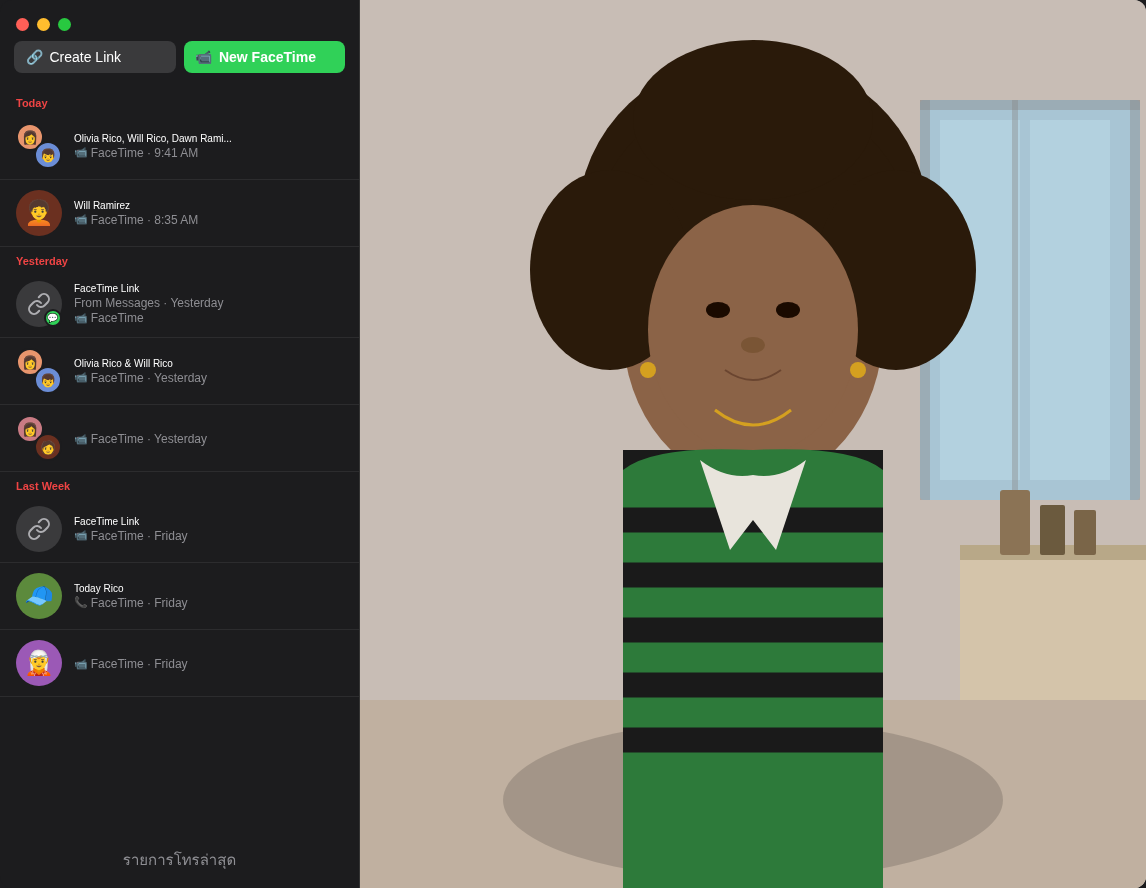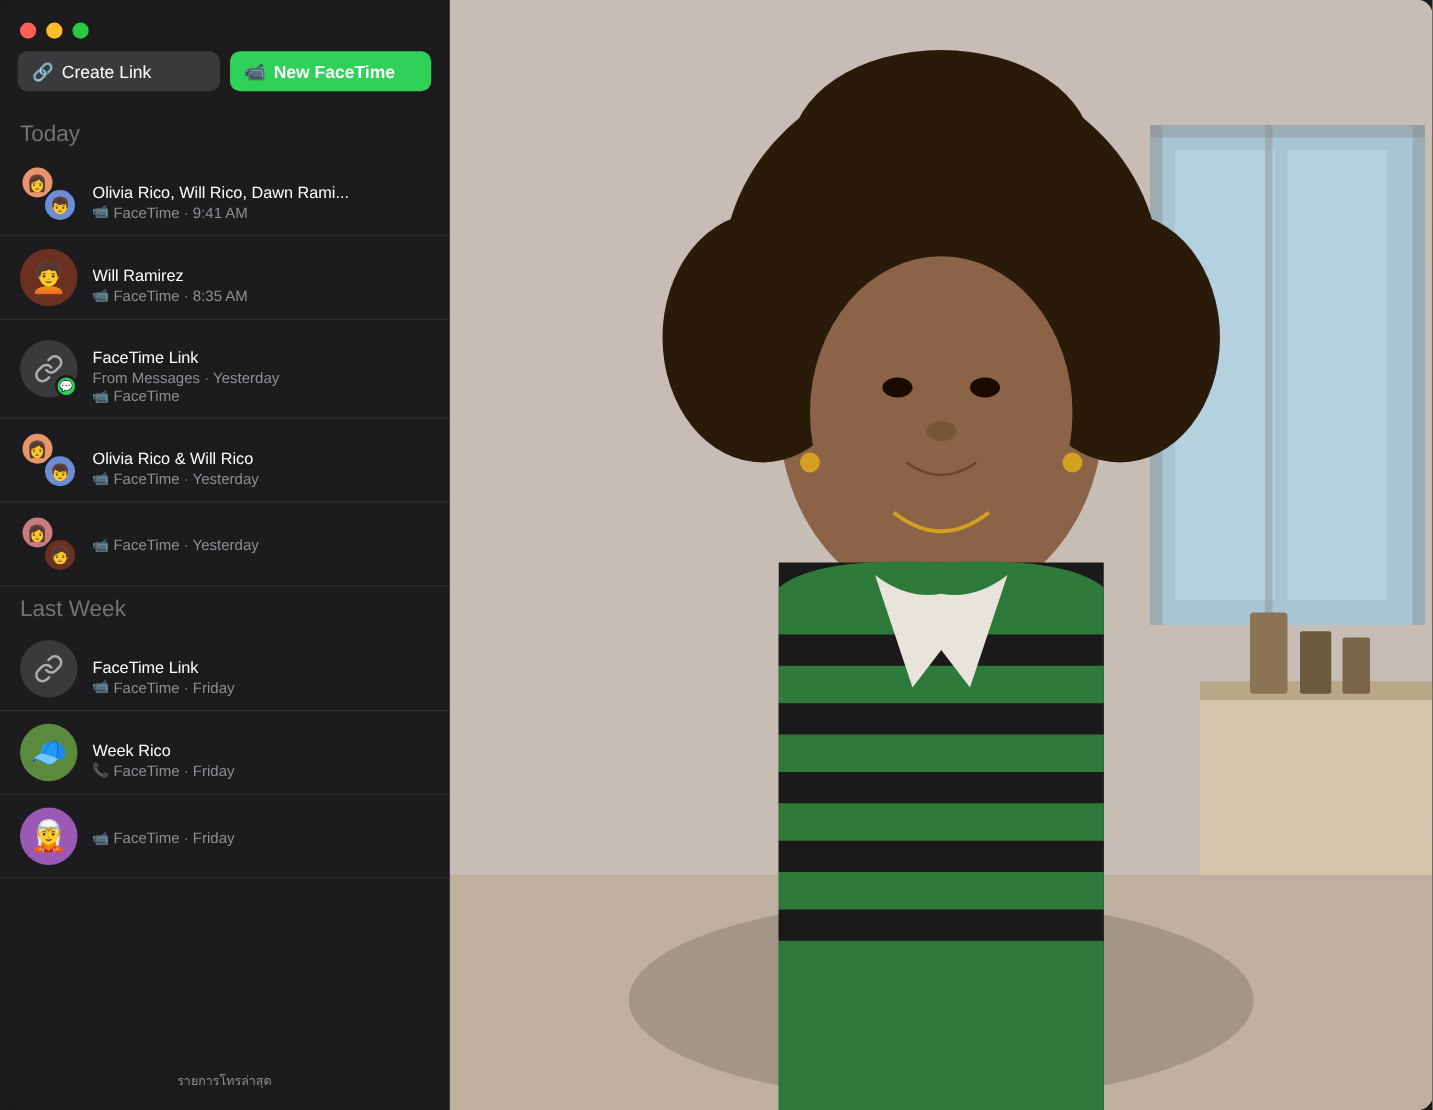--- a/index.html
+++ b/index.html
@@ -74,23 +74,23 @@
       display: flex;
       align-items: center;
       gap: 6px;
     }
     .btn-icon {
       font-size: 14px;
     }
 
     
     .section-header {
-      color: #737373;
-      font-size: 18px;
-      font-weight: 400;
+      color: #ef4444;
+      font-size: 11px;
+      font-weight: 700;
       padding: 8px 16px 4px 16px;
     }
 
     
     .list-item {
       display: flex;
       align-items: center;
       padding: 10px 16px;
       cursor: pointer;
       gap: 12px;
@@ -139,26 +139,25 @@
       font-size: 20px;
       flex-shrink: 0;
     }
 
     .item-info {
       flex: 1;
       min-width: 0;
     }
     .item-name {
       color: #fff;
-      font-size: 13px;
+      font-size: 10px;
       font-weight: 500;
       white-space: nowrap;
       overflow: hidden;
       text-overflow: ellipsis;
-      margin-top: 12px;
     }
     .item-sub {
       color: #8e8e93;
       font-size: 12px;
       display: flex;
       align-items: center;
       gap: 3px;
       margin-top: 2px;
     }
     .item-sub2 {
@@ -176,21 +175,21 @@
       font-size: 11px;
     }
 
     
     .bottom-label {
       position: absolute;
       bottom: 16px;
       left: 50%;
       transform: translateX(-50%);
       color: #8e8e93;
-      font-size: 10px;
+      font-size: 15px;
       white-space: nowrap;
     }
 
     
     .main-view {
       flex: 1;
       height: 888px;
       position: relative;
       overflow: hidden;
       background: #2a2a2a;
@@ -262,20 +261,21 @@
     <div class="avatar" style="background:#6b3020; width:46px;height:46px;border-radius:50%;flex-shrink:0;font-size:24px;display:flex;align-items:center;justify-content:center;">🧑‍🦱</div>
     <div class="item-info">
       <div class="item-name">Will Ramirez</div>
       <div class="item-sub">
         <span class="video-icon">📹</span>
         <span>FaceTime · 8:35 AM</span>
       </div>
     </div>
   </div>
 
+  <div class="section-header">Yesterday</div>
 
   <div class="list-item">
     <div style="position:relative;flex-shrink:0;">
       <div class="avatar-link">
         <svg width="24" height="24" viewBox="0 0 24 24" fill="none">
           <path d="M10 13a5 5 0 007.54.54l3-3a5 5 0 00-7.07-7.07l-1.72 1.71" stroke="#aeaeb2" stroke-width="2" stroke-linecap="round" stroke-linejoin="round"></path>
           <path d="M14 11a5 5 0 00-7.54-.54l-3 3a5 5 0 007.07 7.07l1.71-1.71" stroke="#aeaeb2" stroke-width="2" stroke-linecap="round" stroke-linejoin="round"></path>
         </svg>
       </div>
       <div class="badge-msg">
@@ -335,21 +335,21 @@
       <div class="item-sub">
         <span class="video-icon">📹</span>
         <span>FaceTime · Friday</span>
       </div>
     </div>
   </div>
 
   <div class="list-item">
     <div class="avatar" style="background:#5c8a3c;width:46px;height:46px;border-radius:50%;flex-shrink:0;font-size:24px;display:flex;align-items:center;justify-content:center;">🧢</div>
     <div class="item-info">
-      <div class="item-name">Week Rico</div>
+      <div class="item-name">Today Rico</div>
       <div class="item-sub">
         <span class="phone-icon">📞</span>
         <span>FaceTime · Friday</span>
       </div>
     </div>
   </div>
 
   <div class="list-item">
     <div class="avatar" style="background:#9b59b6;width:46px;height:46px;border-radius:50%;flex-shrink:0;font-size:24px;display:flex;align-items:center;justify-content:center;">🧝</div>
     <div class="item-info">

